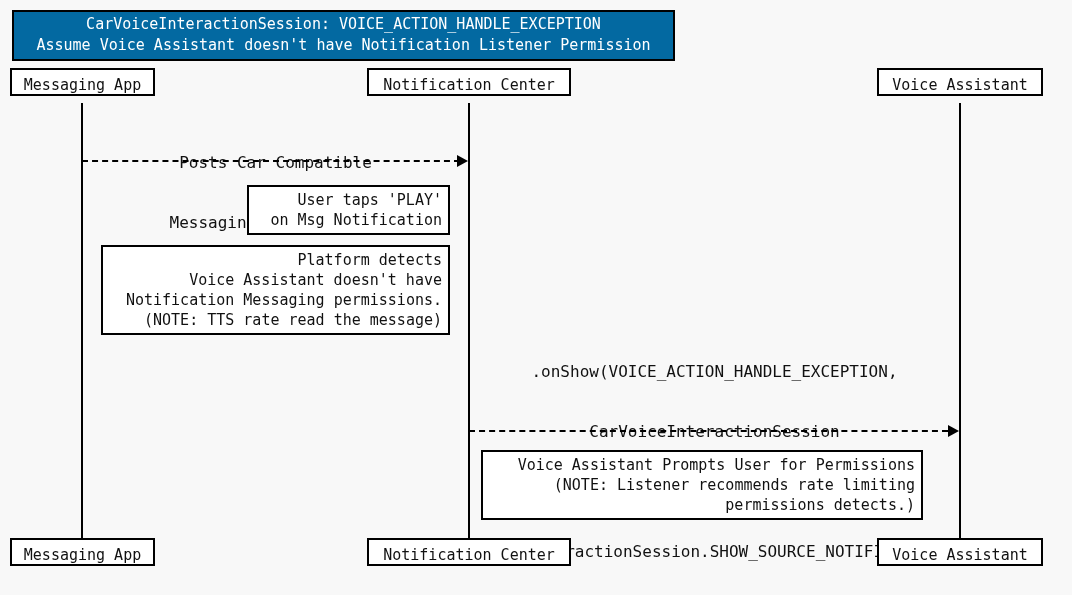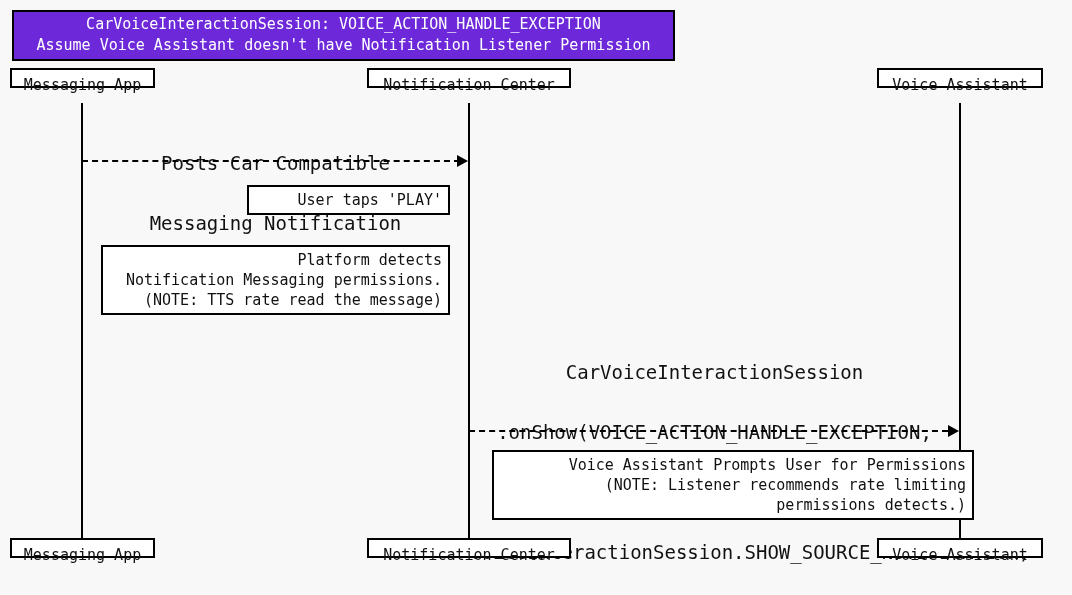--- a/index.html
+++ b/index.html
@@ -23,38 +23,38 @@
   }
   .abs { position: absolute; }
 
   
   .title-banner {
     left: 12px;
     top: 10px;
     width: 663px;
     box-sizing: border-box;
     border: 2px solid #000000;
-    background: #6d28d9;
+    background: #0369a1;
     color: #ffffff;
     text-align: center;
     font-size: 15px;
     line-height: 21px;
     padding: 2px 0 3px 0;
   }
   .title-banner .tline { white-space: pre; display: block; }
 
   
   .participant {
     box-sizing: border-box;
     border: 2px solid #000000;
     background: #ffffff;
     color: #111111;
     font-size: 15px;
     line-height: 31px;
-    height: 20px;
+    height: 28px;
     text-align: center;
     white-space: pre;
   }
 
   
   .lifeline {
     width: 2px;
     background: #000000;
   }
 
@@ -67,21 +67,21 @@
     font-size: 15px;
     line-height: 20px;
     text-align: right;
     padding: 3px 6px;
   }
   .note .nline { white-space: pre; display: block; }
 
   
   .msg-label {
     color: #111111;
-    font-size: 19px;
+    font-size: 16px;
     line-height: 20px;
     text-align: center;
     white-space: pre;
   }
   .msg-label .mline { display: block; white-space: pre; }
 
   
   .arrow-line {
     height: 0;
     border-top: 2px dashed #000000;
@@ -114,39 +114,41 @@
   <div class="abs msg-label" style="left:82px; top:113px; width:387px;">
     <span class="mline">Posts Car Compatible</span>
     <span class="mline">Messaging Notification</span>
   </div>
 
   <div class="abs arrow-line" style="left:82px; top:160px; width:378px;"></div>
   <div class="abs arrow-head" style="left:457px; top:155px;"></div>
 
   <div class="abs note" style="left:247px; top:185px; width:203px;">
     <span class="nline">User taps 'PLAY'</span>
+    <span class="nline">on Msg Notification</span>
   </div>
 
   <div class="abs note" style="left:101px; top:245px; width:349px;">
     <span class="nline">Platform detects</span>
+    <span class="nline">Voice Assistant doesn't have</span>
     <span class="nline">Notification Messaging permissions.</span>
     <span class="nline">(NOTE: TTS rate read the message)</span>
   </div>
 
   <div class="abs msg-label" style="left:470px; top:322px; width:489px;">
+    <span class="mline">.onShow(VOICE_ACTION_HANDLE_EXCEPTION,</span>
     <span class="mline">CarVoiceInteractionSession</span>
-    <span class="mline">.onShow(VOICE_ACTION_HANDLE_EXCEPTION,</span>
     <span class="mline">Bundle payload,</span>
     <span class="mline">VoiceInteractionSession.SHOW_SOURCE_NOTIFICATION)</span>
   </div>
 
   <div class="abs arrow-line" style="left:469px; top:430px; width:479px;"></div>
   <div class="abs arrow-head" style="left:948px; top:425px;"></div>
 
-  <div class="abs note" style="left:492px; top:450px; width:482px;">
+  <div class="abs note" style="left:481px; top:450px; width:442px;">
     <span class="nline">Voice Assistant Prompts User for Permissions</span>
     <span class="nline">(NOTE: Listener recommends rate limiting</span>
     <span class="nline">permissions detects.)</span>
   </div>
 
   <div class="abs participant" style="left:10px; top:538px; width:145px;">Messaging App</div>
   <div class="abs participant" style="left:367px; top:538px; width:204px;">Notification Center</div>
   <div class="abs participant" style="left:877px; top:538px; width:166px;">Voice Assistant</div>
 
 </div>

